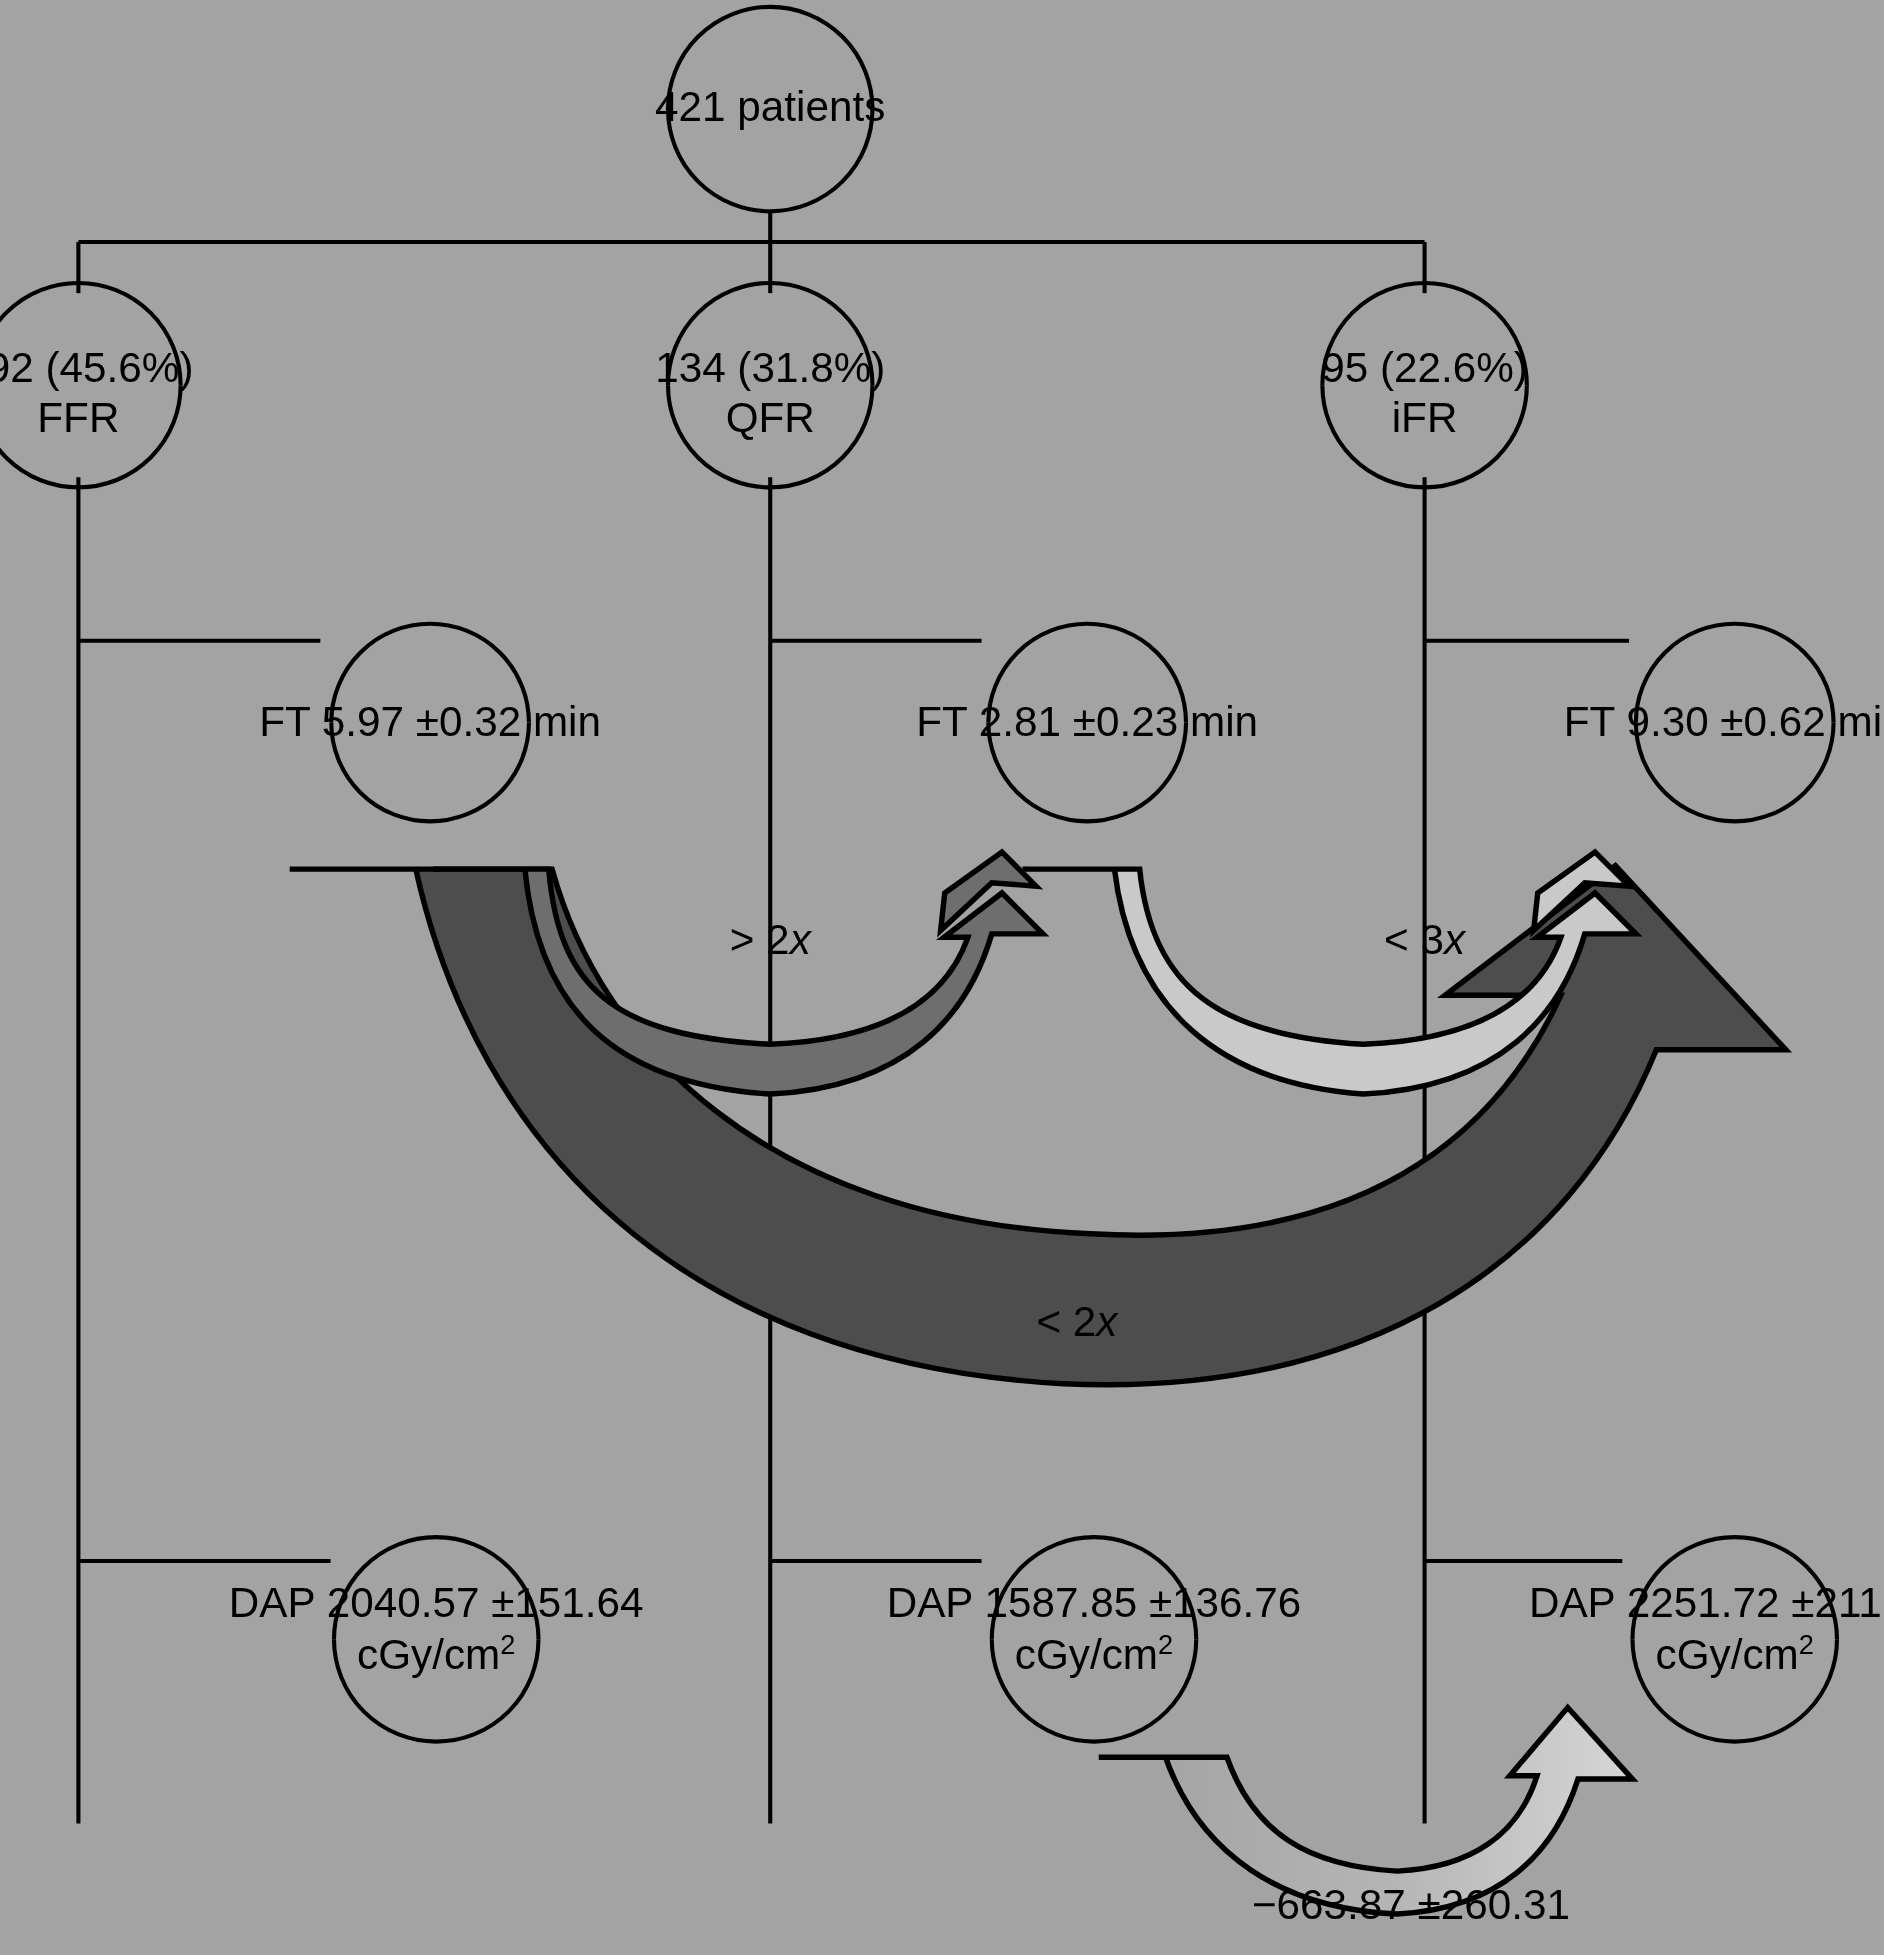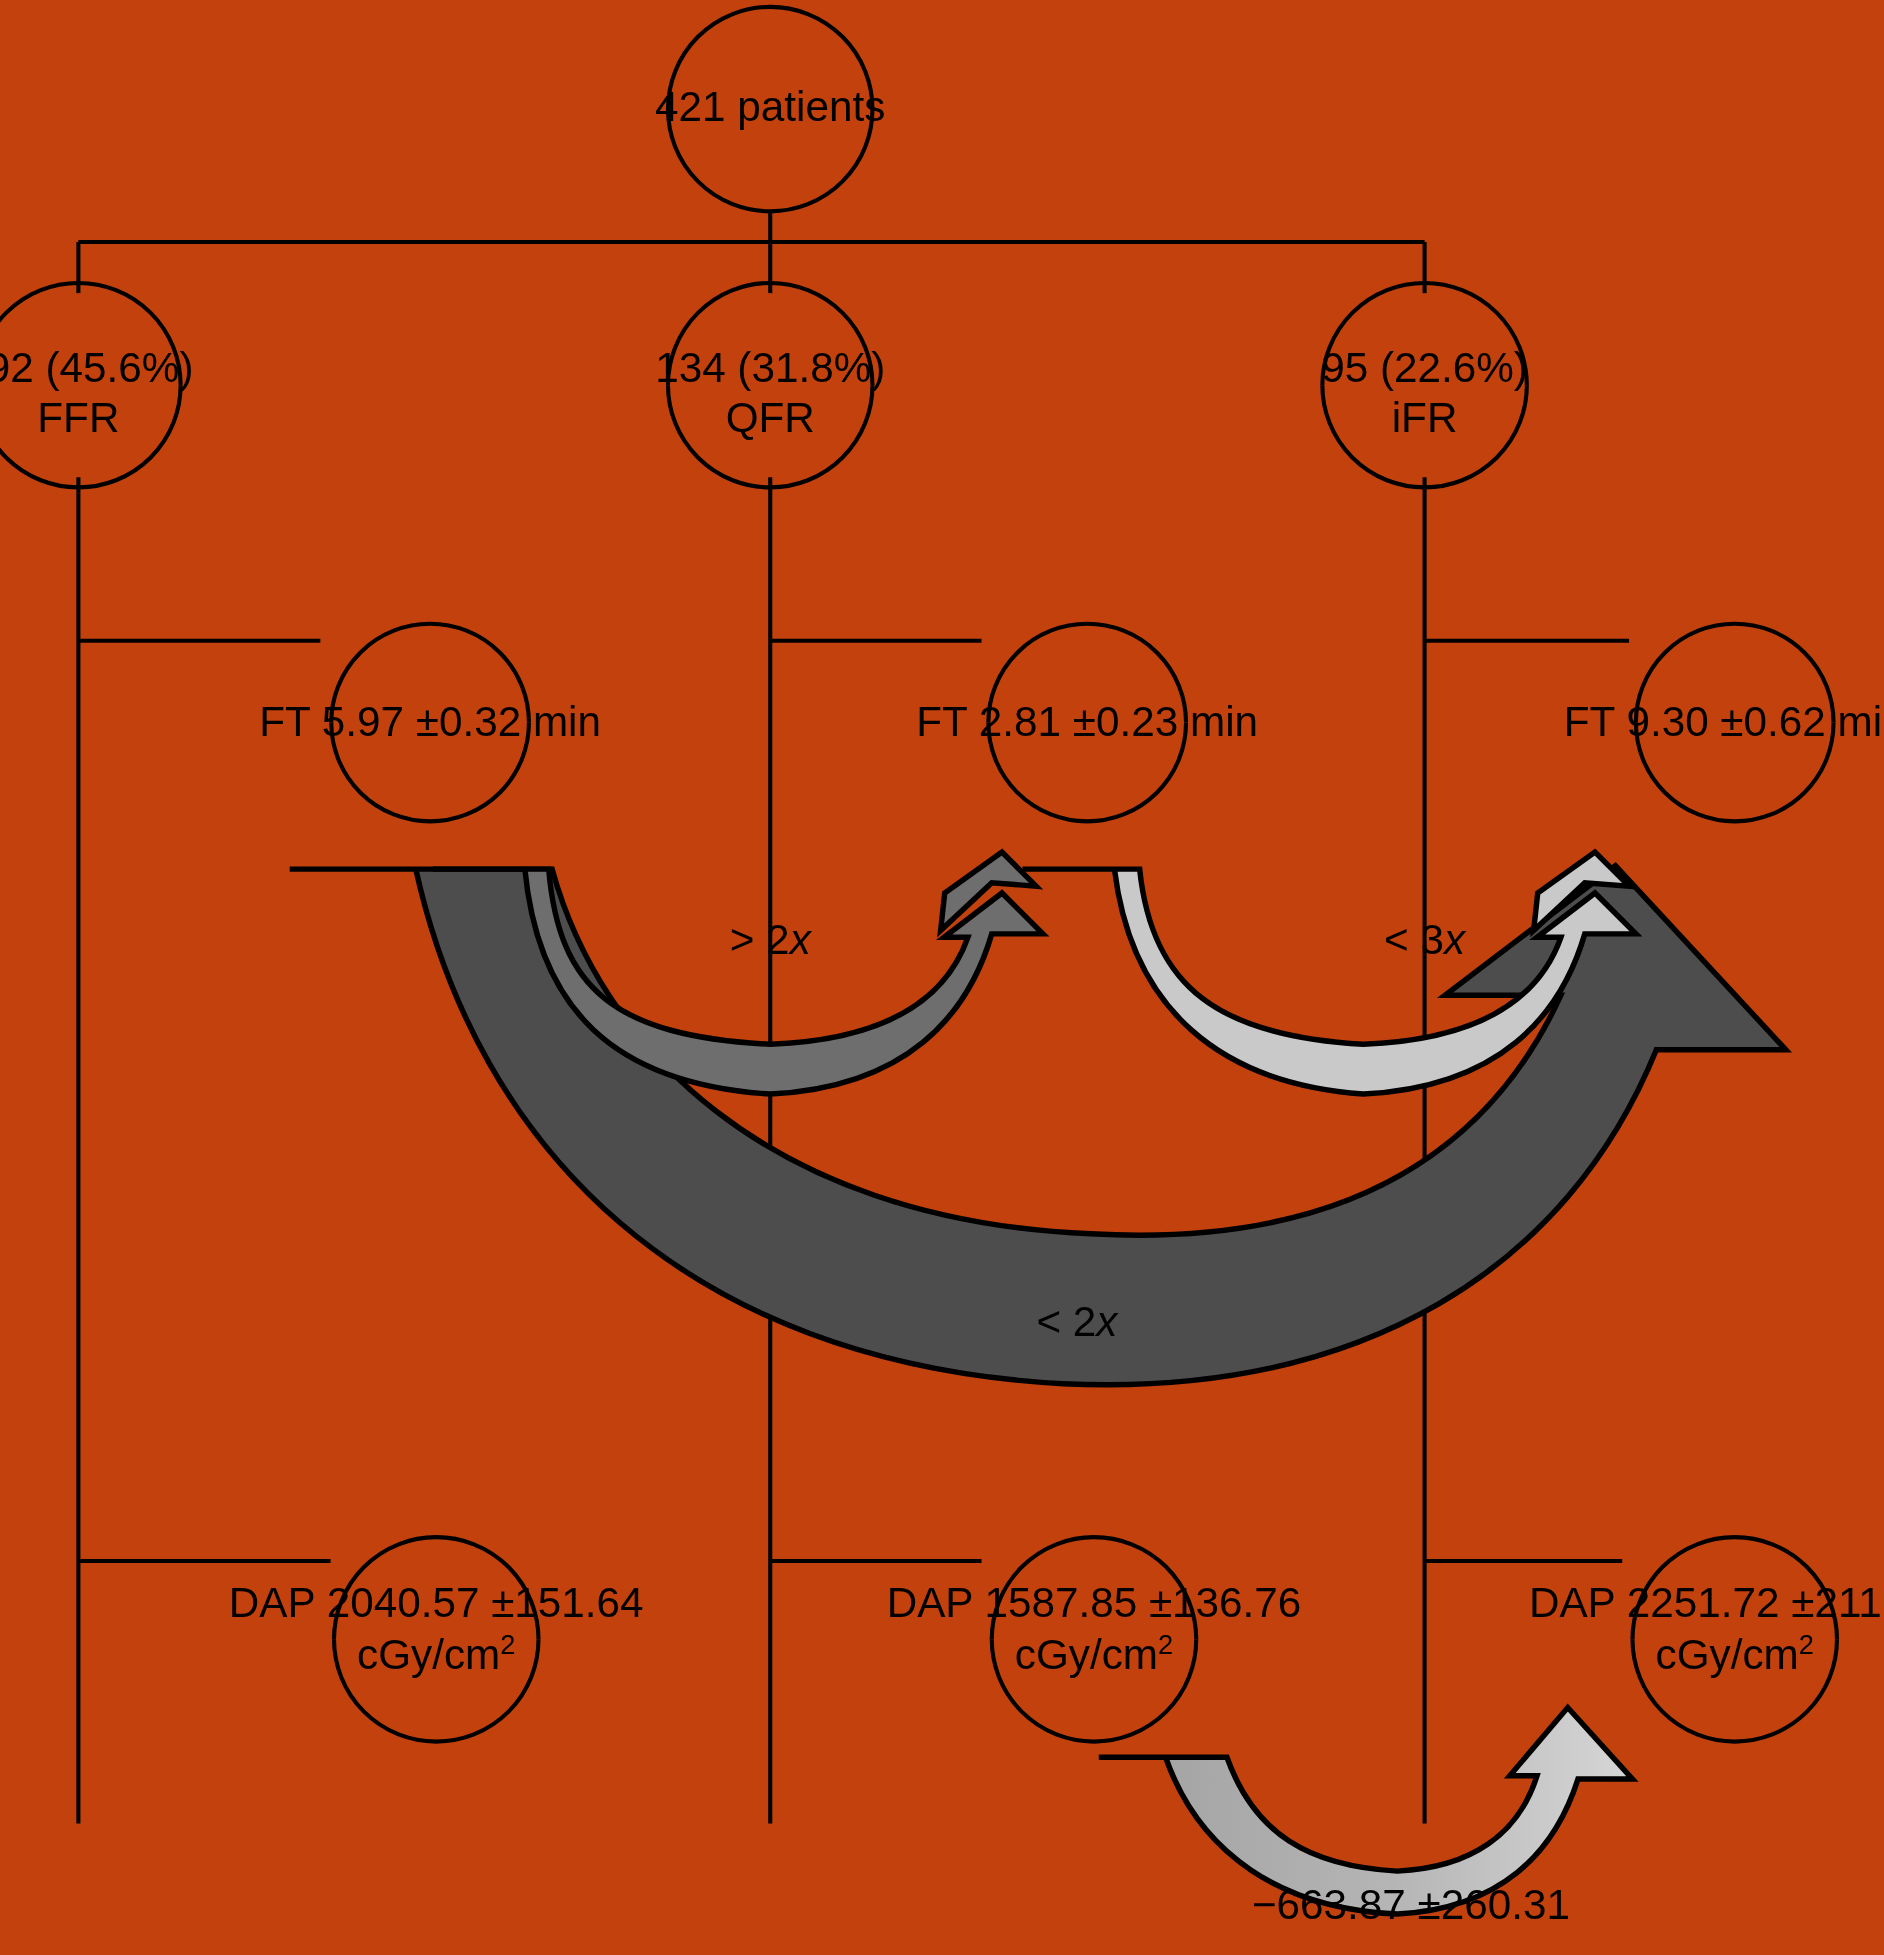--- a/index.html
+++ b/index.html
@@ -4,21 +4,21 @@
 <style>
   html, body {
     margin: 0;
     padding: 0;
     background: #ffffff;
   }
   #root {
     position: relative;
     width: 1884px;
     height: 1955px;
-    background: #c2410c;
+    background: #a3a3a3;
     font-family: "Liberation Sans", sans-serif;
   }
   svg#diagram {
     display: block;
     width: 1884px;
     height: 1955px;
   }
   .node-text {
     font-family: "Liberation Sans", sans-serif;
     font-size: 62px;

